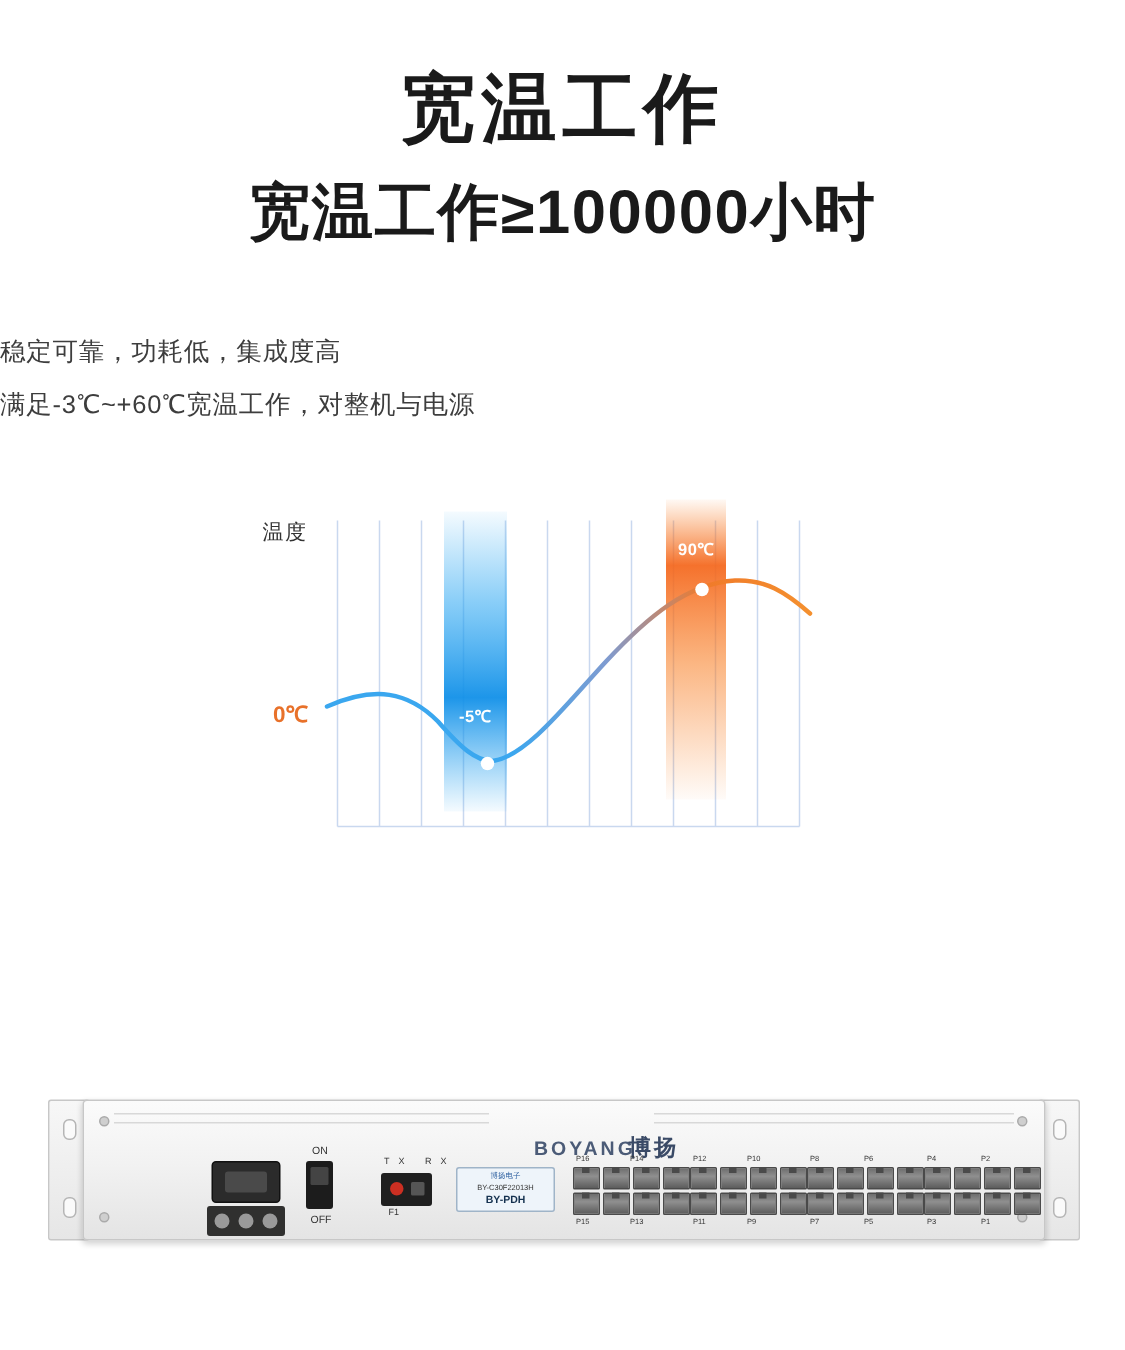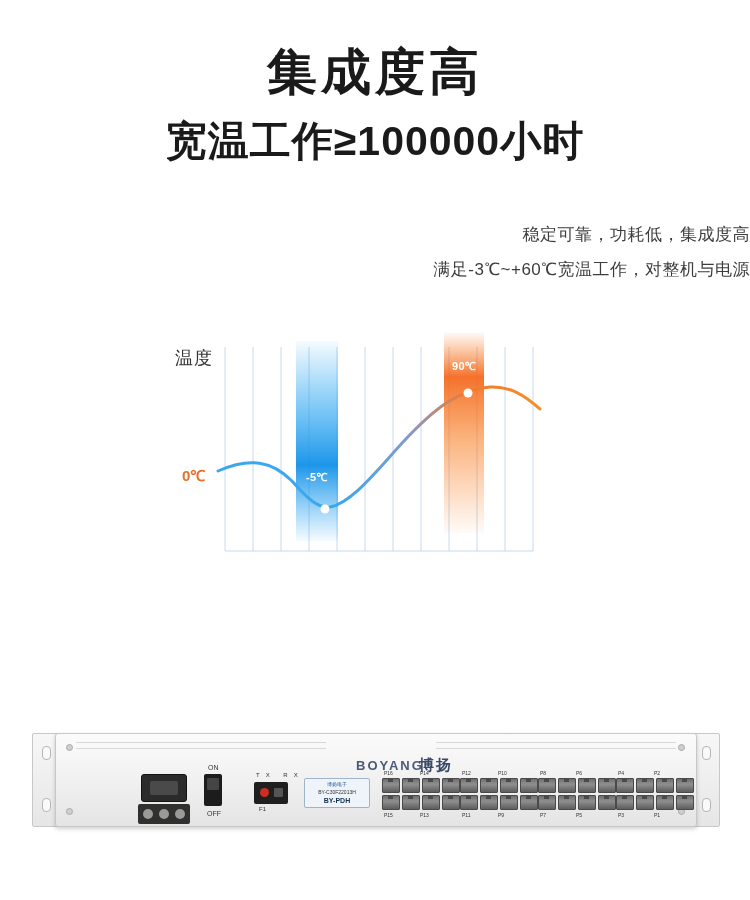--- a/index.html
+++ b/index.html
@@ -33,40 +33,40 @@
     font-size: 41px;
     font-weight: bold;
     letter-spacing: 1px;
     color: #1a1a1a;
     line-height: 1.2;
   }
 
   
   .desc-wrap {
     margin-top: 52px;
-    text-align: right;
+    text-align: left;
     color: #3d3d3d;
     font-size: 17px;
     line-height: 2.05;
     letter-spacing: 0.5px;
   }
   .desc-line { display: block; }
 
   
   .chart-area {
     position: relative;
     width: 750px;
     height: 260px;
     margin-top: 42px;
   }
   .chart-ylabel {
     position: absolute;
     left: 175px;
     top: 17px;
-    font-size: 18px;
+    font-size: 14px;
     color: #333;
     letter-spacing: 1px;
   }
   .chart-zero-label {
     position: absolute;
     left: 182px;
     top: 136px;
     font-size: 15px;
     color: #e8712a;
     font-weight: bold;
@@ -314,21 +314,21 @@
     width: 5px; height: 5px;
     border-radius: 50%;
     background: #cfcfcf;
     border: 1px solid #aaa;
   }
 </style>
 </head>
 <body>
 
 <div class="headline-wrap">
-  <div class="headline-main">集成度高</div>
+  <div class="headline-main">宽温工作</div>
   <div class="headline-sub">宽温工作≥100000小时</div>
 </div>
 
 <div class="desc-wrap">
   <span class="desc-line">稳定可靠，功耗低，集成度高</span>
   <span class="desc-line">满足-3℃~+60℃宽温工作，对整机与电源</span>
 </div>
 
 <div class="chart-area">
   <div class="chart-ylabel">温度</div>

